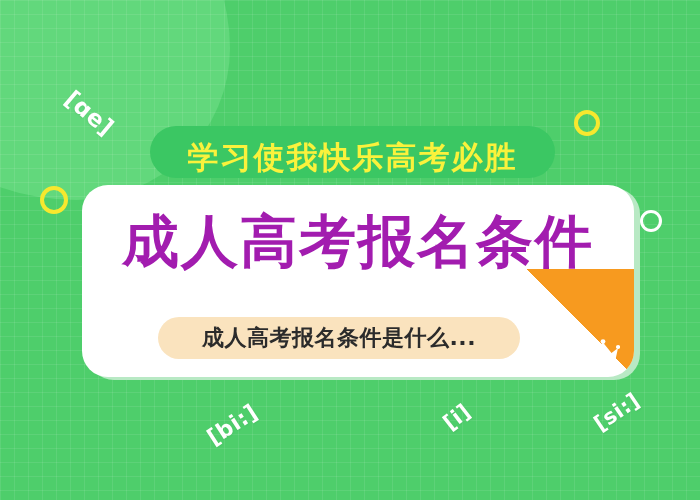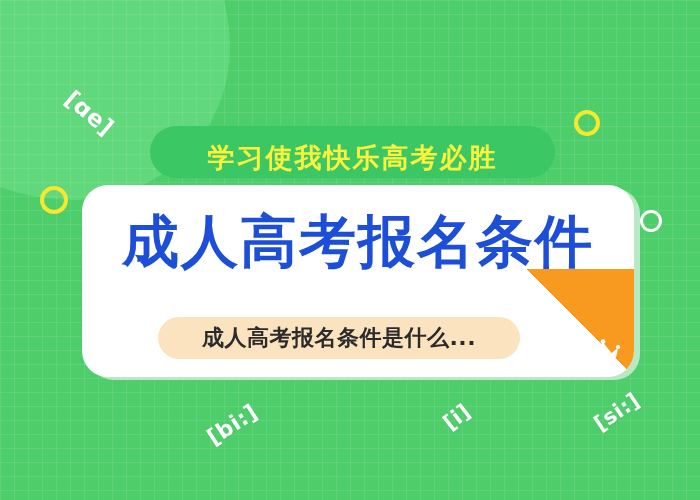--- a/index.html
+++ b/index.html
@@ -71,21 +71,21 @@
     left:150px; top:126px;
     width:405px; height:52px;
     background:#3BC763;
     border-radius:26px;
     display:flex;
     align-items:center;
     justify-content:center;
   }
   #banner-text {
     color:#FAF23C;
-    font-size:27px;
+    font-size:31px;
     font-weight:bold;
     letter-spacing:2px;
     font-family:"DejaVu Sans", "Liberation Sans", sans-serif;
     margin-top:12px;
   }
 
   
   #card-shadow {
     position:absolute;
     left:88px; top:188px;
@@ -101,21 +101,21 @@
     width:552px; height:192px;
     background:#FFFFFF;
     border-radius:26px;
     overflow:hidden;
   }
 
   #title {
     position:absolute;
     left:0; right:0; top:28px;
     text-align:center;
-    color:#1d4ed8;
+    color:#a21caf;
     font-size:57px;
     font-weight:bold;
     letter-spacing:2px;
     line-height:1;
     font-family:"DejaVu Sans", "Liberation Sans", sans-serif;
   }
 
   #subtitle-pill {
     position:absolute;
     left:76px; top:120px;

